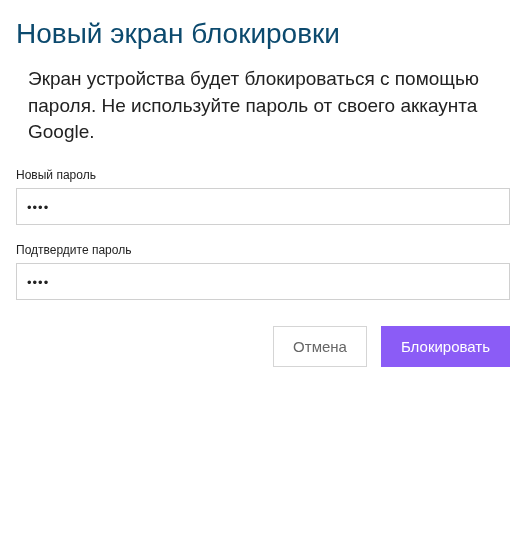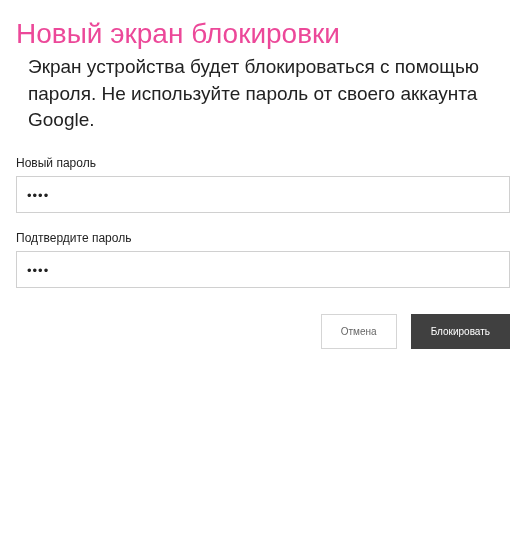--- a/index.html
+++ b/index.html
@@ -9,22 +9,22 @@
     }
     body {
       font-family: Arial, Helvetica, sans-serif;
       background: #ffffff;
       width: 526px;
       padding: 18px 16px;
     }
     .title {
       font-size: 28px;
       font-weight: 300;
-      color: #ec4899;
-      margin-bottom: 4px;
+      color: #0c4a6e;
+      margin-bottom: 16px;
       font-family: 'Segoe UI Light', 'Helvetica Neue', Arial, sans-serif;
     }
     .subtitle {
       font-size: 19px;
       color: #222;
       line-height: 1.4;
       margin-bottom: 22px;
       margin-left: 12px;
     }
     .field-group {
@@ -52,34 +52,34 @@
       padding-top: 11px;
       padding-bottom: 9px;
     }
     .button-row {
       display: flex;
       justify-content: flex-end;
       gap: 14px;
       margin-top: 26px;
     }
     .btn {
-      font-size: 10px;
+      font-size: 15px;
       padding: 12px 20px;
       border: none;
       cursor: pointer;
       font-family: Arial, Helvetica, sans-serif;
     }
     .btn-cancel {
       background: #ffffff;
       color: #666;
       border: 1px solid #d5d5d5;
       padding: 11px 19px;
     }
     .btn-primary {
-      background: #404040;
+      background: #8b5cf6;
       color: #ffffff;
     }
   </style>
 </head>
 <body>
 
 <h1 class="title">Новый экран блокировки</h1>
 
 <p class="subtitle">Экран устройства будет блокироваться с помощью пароля. Не используйте пароль от своего аккаунта Google.</p>
 

